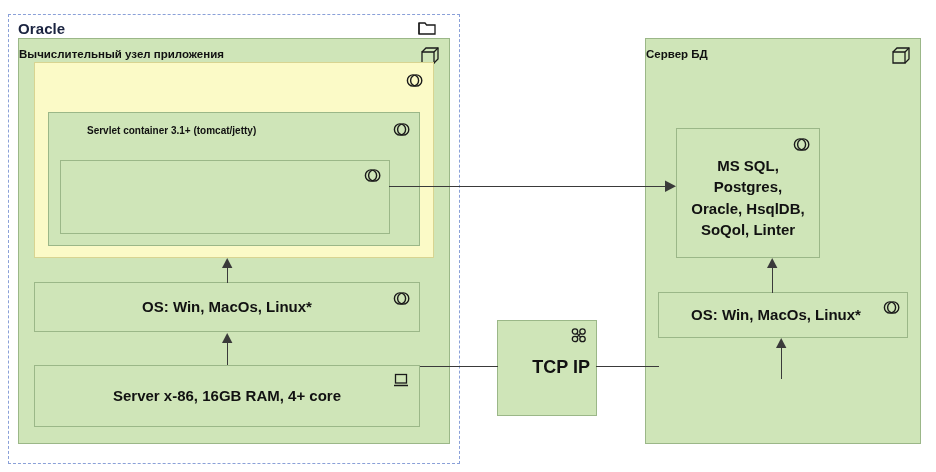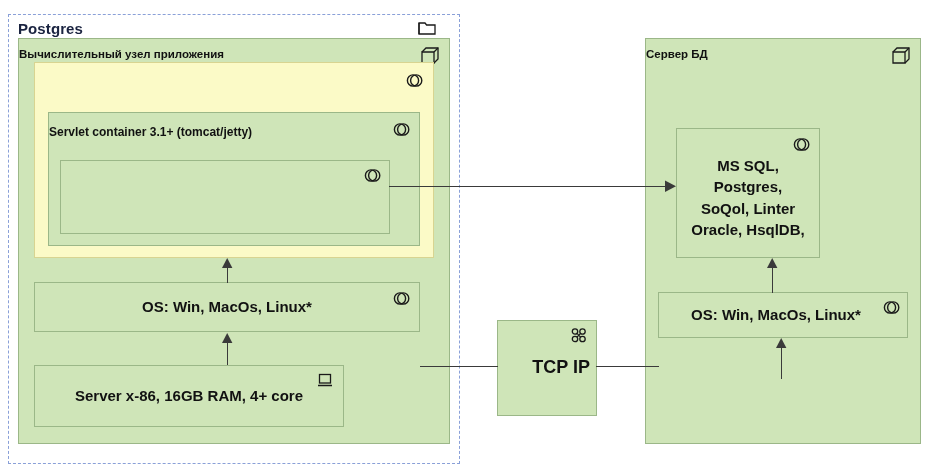--- a/index.html
+++ b/index.html
@@ -54,21 +54,21 @@
 
   .title {
     position: absolute;
     left: 0; right: 0;
     text-align: left;
     font-size: 12.5px;
     font-weight: 700;
     color: #111111;
   }
   .title-lg { font-size: 15px; }
-  .title-md { font-size: 12px; }
+  .title-md { font-size: 10px; padding-left: 38px; }
   .title-sm { font-size: 11.5px; }
 
   .centered-text {
     position: absolute;
     left: 0; right: 0; top: 50%;
     transform: translateY(-50%);
     text-align: center;
     font-size: 15px;
     font-weight: 700;
     line-height: 1.42;
@@ -84,21 +84,21 @@
   
   .line-h { position: absolute; height: 0; border-top: 1.6px solid #3a3a3a; }
   .line-v { position: absolute; width: 0; border-left: 1.6px solid #3a3a3a; }
 </style>
 </head>
 <body>
 
 <div id="canvas">
 
   <div class="abs cluster"></div>
-  <div class="abs cluster-label">Postgres</div>
+  <div class="abs cluster-label">Oracle</div>
   <div class="icon" style="left:418px; top:20px;">
     <svg width="18" height="15" viewBox="0 0 18 15">
       <path d="M1 3 H7 L8.6 5 H17 V14 H1 Z" fill="none" stroke="#1a1a1a" stroke-width="1.3"></path>
       <path d="M1 3 V14" fill="none" stroke="#1a1a1a" stroke-width="1.3"></path>
     </svg>
   </div>
 
   <div class="abs node" style="left:18px; top:38px; width:432px; height:406px;">
     <div class="title title-sm" style="top:9px;">Вычислительный узел приложения</div>
     <div class="icon" style="right:10px; top:8px;">
@@ -141,21 +141,21 @@
   <div class="abs inner-box" style="left:34px; top:282px; width:386px; height:50px;">
     <div class="centered-text">OS: Win, MacOs, Linux*</div>
     <div class="icon" style="right:9px; top:7px;">
       <svg width="17" height="17" viewBox="0 0 17 17">
         <circle cx="7" cy="8.5" r="5.6" fill="none" stroke="#1a1a1a" stroke-width="1.4"></circle>
         <circle cx="10.2" cy="8.5" r="5.6" fill="none" stroke="#1a1a1a" stroke-width="1.4"></circle>
       </svg>
     </div>
   </div>
 
-  <div class="abs inner-box" style="left:34px; top:365px; width:310px; height:62px;">
+  <div class="abs inner-box" style="left:34px; top:365px; width:386px; height:62px;">
     <div class="centered-text">Server x-86, 16GB RAM, 4+ core</div>
     <div class="icon" style="right:10px; top:7px;">
       <svg width="16" height="15" viewBox="0 0 16 15">
         <rect x="2.5" y="1.5" width="11" height="8.5" fill="none" stroke="#1a1a1a" stroke-width="1.3"></rect>
         <path d="M1 12.5 H15" fill="none" stroke="#1a1a1a" stroke-width="1.5"></path>
       </svg>
     </div>
   </div>
 
   <div class="abs node" style="left:497px; top:320px; width:100px; height:96px;">
@@ -178,22 +178,22 @@
         <path d="M1 5 H13 V16 H1 Z" fill="#cfe5b8" stroke="#1a1a1a" stroke-width="1.3"></path>
         <path d="M1 5 L5 1 H17 V12 L13 16" fill="none" stroke="#1a1a1a" stroke-width="1.3"></path>
         <path d="M13 5 L17 1" fill="none" stroke="#1a1a1a" stroke-width="1.3"></path>
       </svg>
     </div>
   </div>
 
   <div class="abs inner-box" style="left:676px; top:128px; width:144px; height:130px;">
     <div class="centered-text" style="top:54%;">
       <div>MS SQL, Postgres,</div>
+      <div>Oracle, HsqlDB,</div>
       <div>SoQol, Linter</div>
-      <div>Oracle, HsqlDB,</div>
     </div>
     <div class="icon" style="right:9px; top:7px;">
       <svg width="17" height="17" viewBox="0 0 17 17">
         <circle cx="7" cy="8.5" r="5.6" fill="none" stroke="#1a1a1a" stroke-width="1.4"></circle>
         <circle cx="10.2" cy="8.5" r="5.6" fill="none" stroke="#1a1a1a" stroke-width="1.4"></circle>
       </svg>
     </div>
   </div>
 
   <div class="abs inner-box" style="left:658px; top:292px; width:250px; height:46px;">

